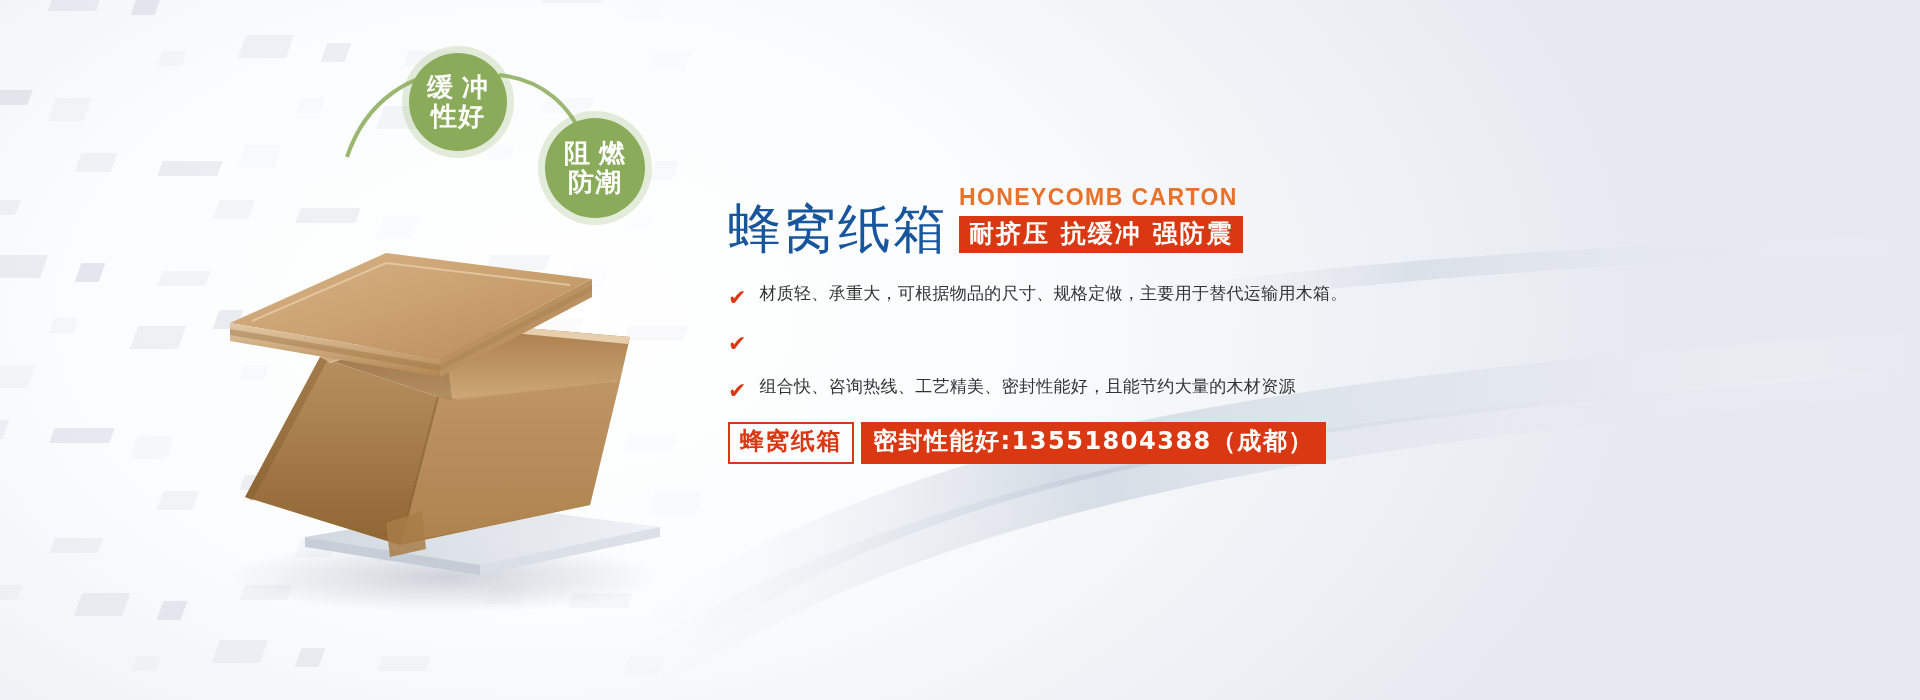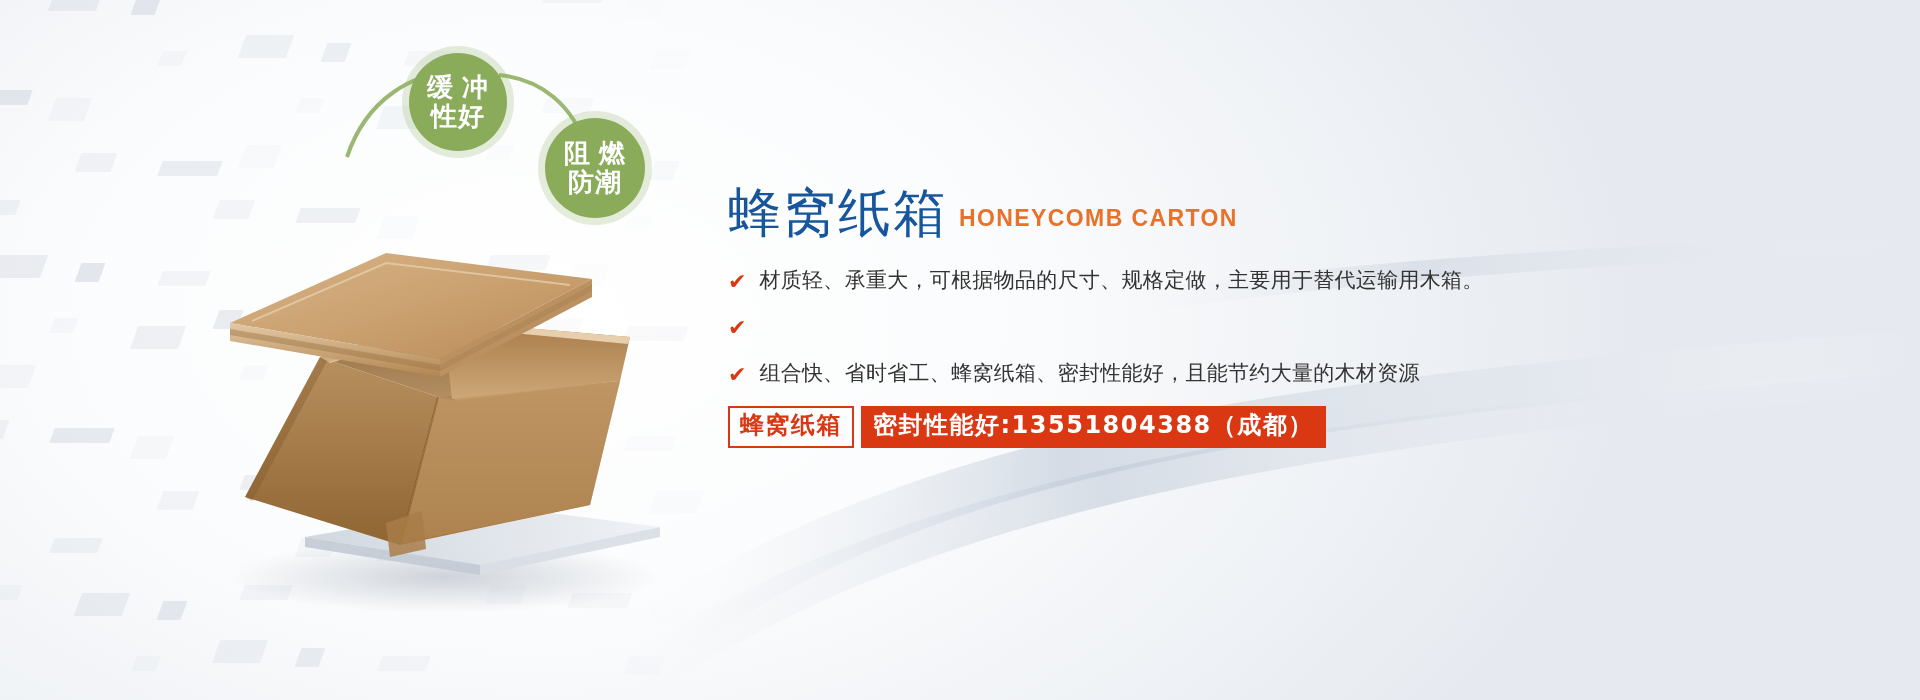--- a/index.html
+++ b/index.html
@@ -88,21 +88,21 @@
   .bullet {
     display:flex; align-items:flex-start; gap:13px;
     margin-bottom:18px;
   }
   .check {
     flex:0 0 auto;
     color:#d93813; font-size:22px; font-weight:700;
     line-height:1.2; margin-top:2px;
   }
   .bullet-text {
-    font-size:21px; color:#333333; line-height:1.25;
+    font-size:17px; color:#333333; line-height:1.25;
     letter-spacing:.3px; white-space:nowrap;
     font-family:"DejaVu Sans","Liberation Sans",sans-serif;
   }
 
   .cta { display:flex; align-items:stretch; margin-top:8px; }
   .cta-box {
     border:2px solid #d93813;
     color:#d93813;
     font-size:24px; font-weight:700;
     letter-spacing:1.5px;
@@ -305,34 +305,35 @@
       <polyline points="62,116 196,58 380,80" fill="none" stroke="#e6cda9" stroke-width="2" opacity=".8"></polyline>
     </svg>
   </div>
 
   <div class="content">
 
     <div class="title-row">
       <div class="title-cn">蜂窝纸箱</div>
       <div class="title-side">
         <div class="title-en">HONEYCOMB CARTON</div>
+        <div class="title-badge">耐挤压  抗缓冲  强防震</div>
       </div>
     </div>
 
     <div class="bullets">
       <div class="bullet">
         <span class="check">✔</span>
         <span class="bullet-text">材质轻、承重大，可根据物品的尺寸、规格定做，主要用于替代运输用木箱。</span>
       </div>
       <div class="bullet">
         <span class="check">✔</span>
       </div>
       <div class="bullet">
         <span class="check">✔</span>
-        <span class="bullet-text">组合快、省时省工、蜂窝纸箱、密封性能好，且能节约大量的木材资源</span>
+        <span class="bullet-text">组合快、咨询热线、工艺精美、密封性能好，且能节约大量的木材资源</span>
       </div>
     </div>
 
     <div class="cta">
       <div class="cta-box">蜂窝纸箱</div>
       <div class="cta-box solid">密封性能好:13551804388（成都）</div>
     </div>
 
   </div>
 </div>

